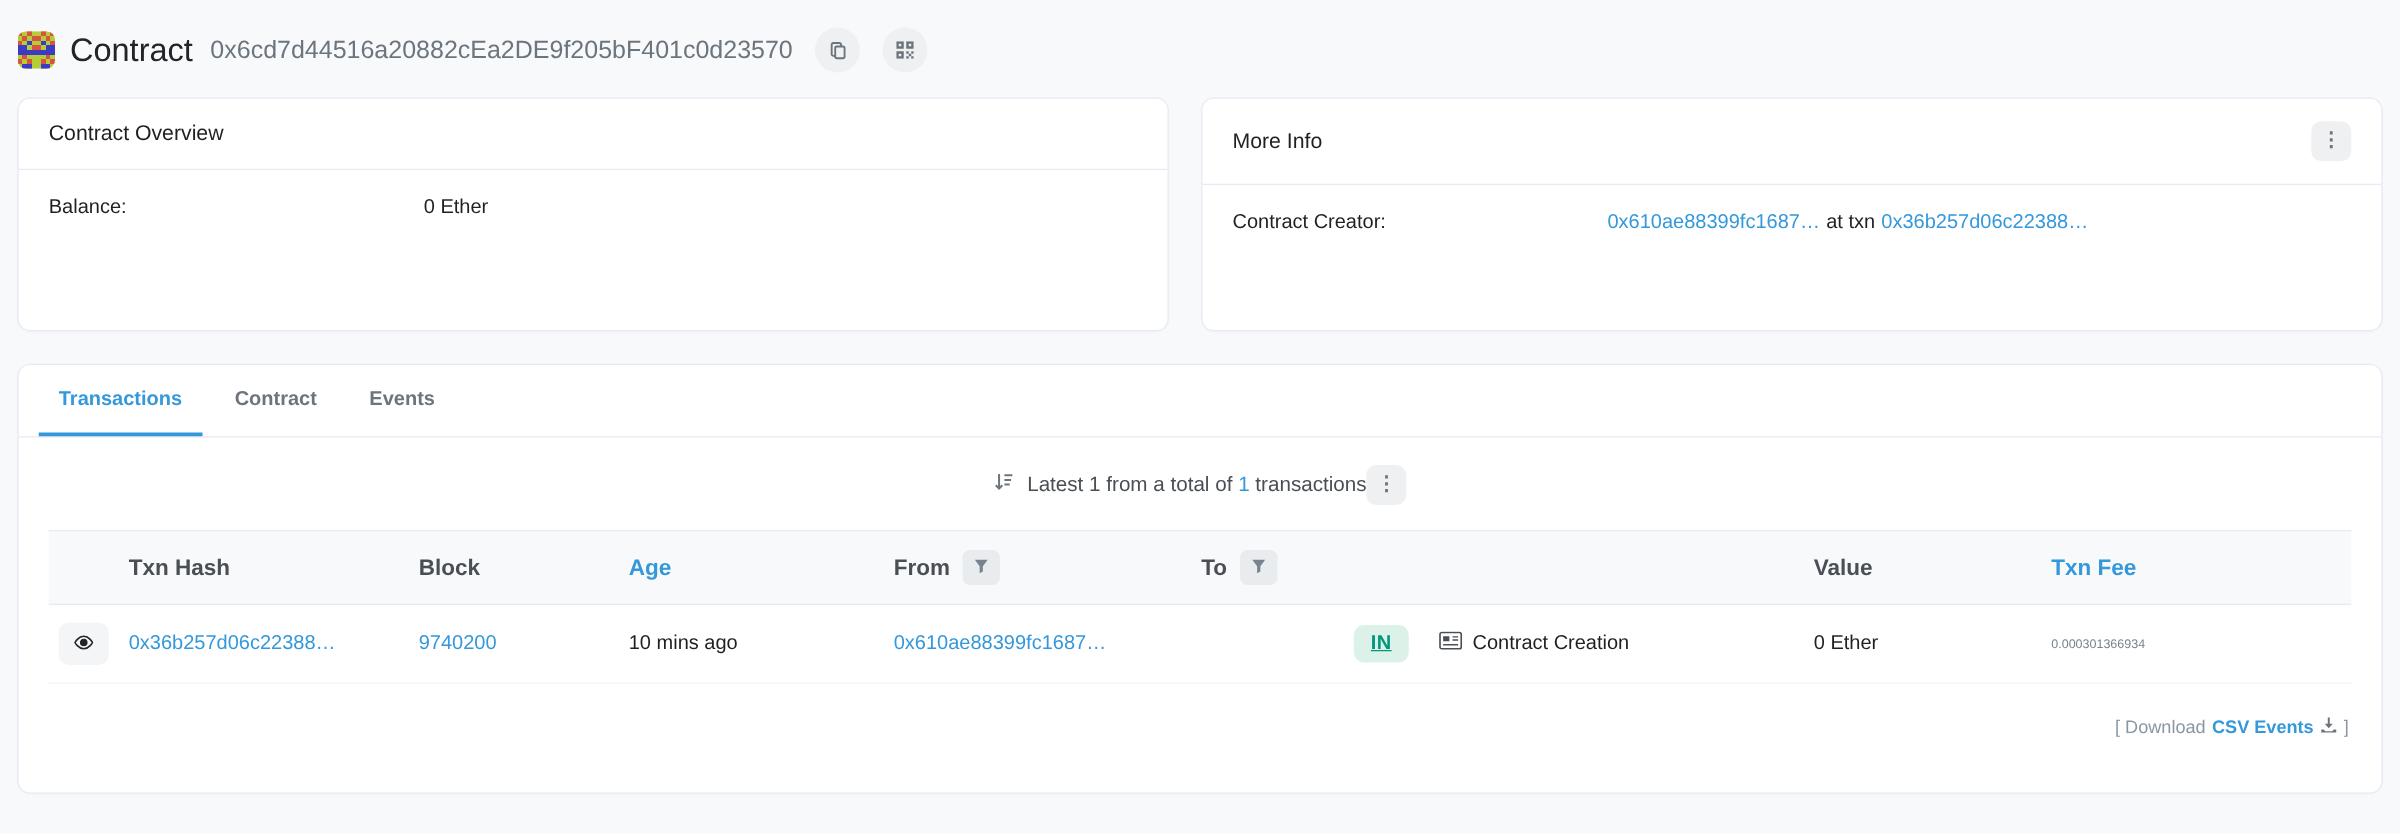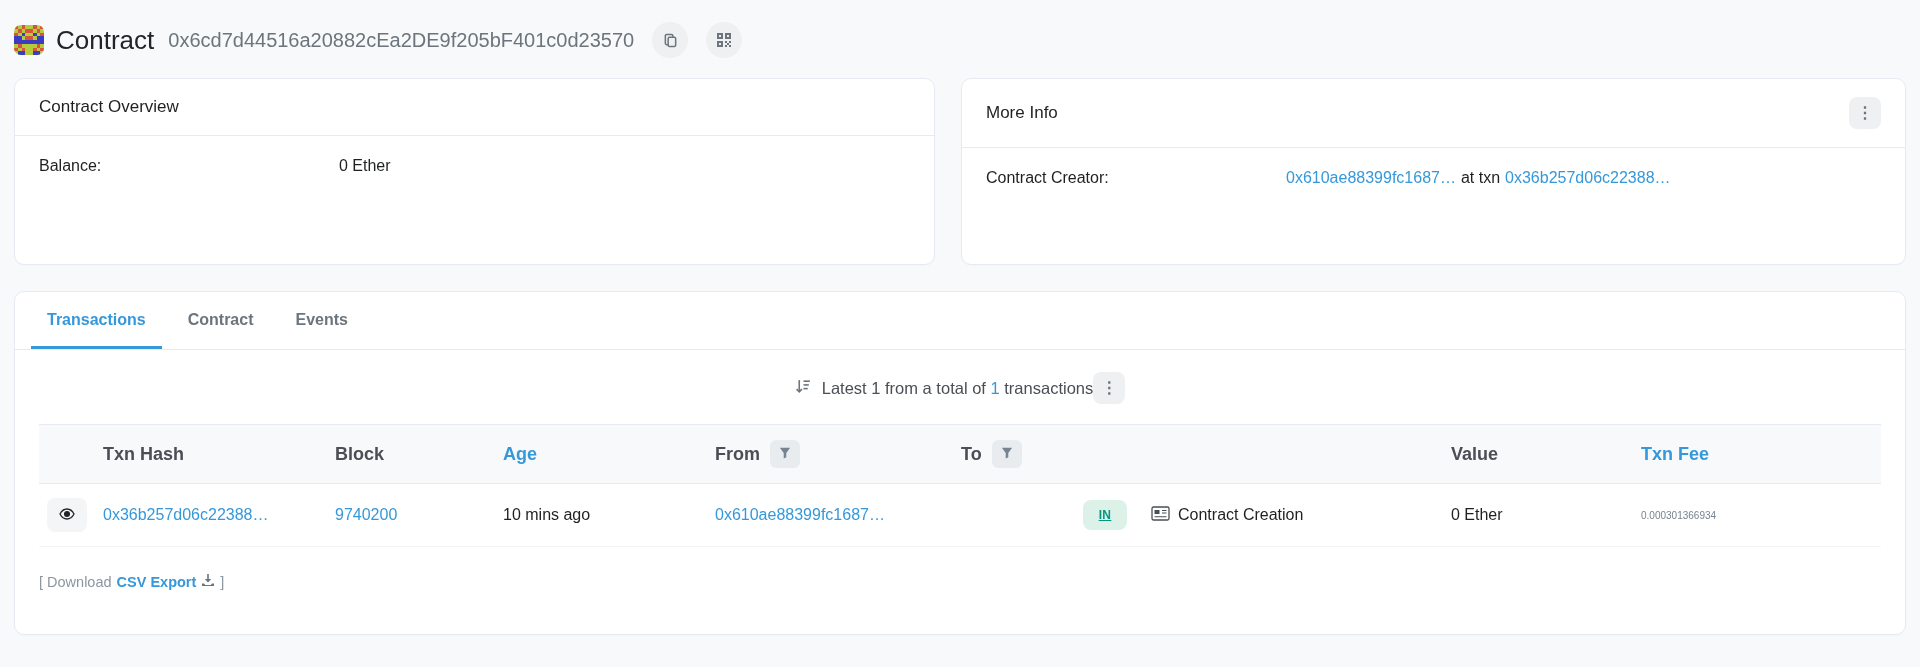--- a/index.html
+++ b/index.html
@@ -107,27 +107,27 @@
     cursor:pointer;display:flex;align-items:center;justify-content:center;color:#77838f;
   }
   .eye-btn{
     width:42px;height:34px;border-radius:8px;background:#f4f5f6;border:none;
     cursor:pointer;display:flex;align-items:center;justify-content:center;color:#212529;
   }
   .badge-in{
     display:inline-flex;align-items:center;justify-content:center;
     min-width:44px;height:30px;border-radius:8px;
     background:var(--badge-in-bg);color:var(--badge-in-text);
-    font-size:12px;font-weight:700;letter-spacing:.3px;text-decoration:underline;
+    font-size:16px;font-weight:700;letter-spacing:.3px;text-decoration:underline;
   }
   .fee{color:var(--text-gray);font-size:10px;}
   .note-icon{color:#4a4f55;}
 
   .download-row{
-    display:flex;align-items:center;
+    display:flex;justify-content:flex-end;align-items:center;
     margin-top:26px;padding-right:2px;color:#8a97a3;font-size:14.5px;gap:5px;
   }
   .download-link{color:var(--accent);font-weight:700;display:inline-flex;align-items:center;gap:5px;}
   .download-link svg{color:#6c757d;}
 </style>
 </head>
 <body>
 
 <div class="page-header">
   <span class="identicon">
@@ -320,21 +320,21 @@
         </span>
         <span>Contract Creation</span>
       </div>
       <div>0 Ether</div>
       <div class="fee">0.000301366934</div>
     </div>
 
     <div class="download-row">
       <span>[ Download</span>
       <a class="download-link">
-        <span>CSV Export</span>
+        <span>CSV Events</span>
         <span>
           <svg width="14" height="14" viewBox="0 0 14 14" fill="currentColor">
             <path d="M6.2 1h1.6v5h2.4L7 9.6 3.8 6h2.4V1z"></path>
             <path d="M1 10.5h2l1.2 1.5h5.6L11 10.5h2V13H1v-2.5z"></path>
           </svg>
         </span>
       </a>
       <span>]</span>
     </div>
 

